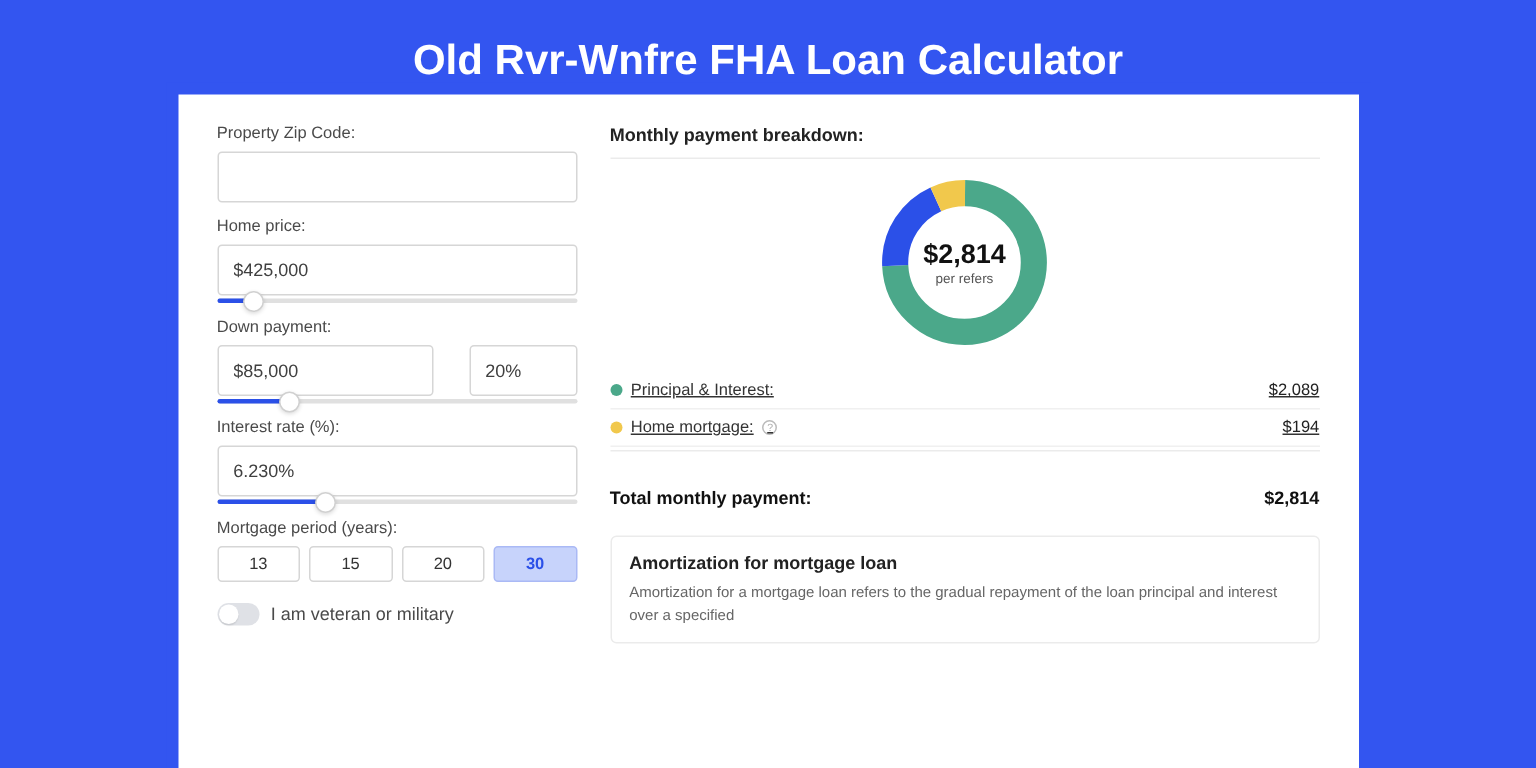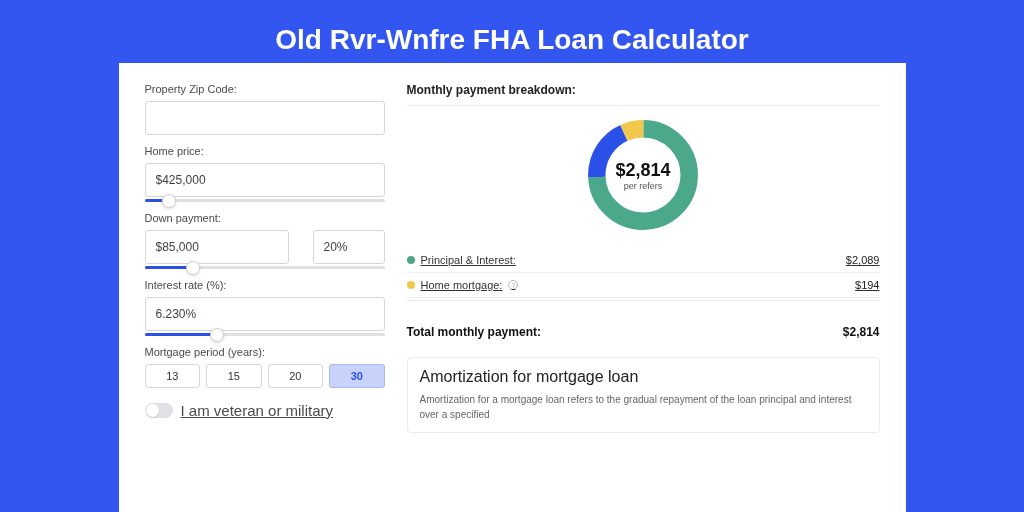--- a/index.html
+++ b/index.html
@@ -15,39 +15,39 @@
 .field-block { margin-bottom: 10px; }
 .slider-track { position: relative; height: 3px; background: #e0e0e0; border-radius: 2px; margin-top: 2px; }
 .slider-fill { position: absolute; left: 0; top: 0; height: 100%; background: #2b50e8; border-radius: 2px; }
 .slider-thumb { position: absolute; top: 50%; transform: translate(-50%,-50%); width: 14px; height: 14px; background: #fff; border: 1px solid #d0d0d0; border-radius: 50%; box-shadow: 0 1px 3px rgba(0,0,0,0.15); }
 .dp-row { display: flex; gap: 24px; }
 .dp-row .text-input:first-child { flex: 1; }
 .dp-pct { width: 72px; }
 .period-row { display: flex; gap: 6px; }
 .period-btn { flex: 1; height: 24px; border: 1px solid #d6d6d6; background: #fff; border-radius: 3px; font-size: 11px; color: #333; cursor: pointer; }
 .period-btn.active { background: #c7d3fb; border-color: #aab9f5; color: #2b50e8; font-weight: 600; }
-.toggle-row { display: flex; align-items: center; gap: 8px; margin-top: 14px; font-size: 15px; color: #4a4a4a; text-decoration: underline; }
+.toggle-row { display: flex; gap: 8px; margin-top: 14px; font-size: 12px; color: #4a4a4a; }
 .toggle { width: 28px; height: 15px; background: #dfe1e6; border-radius: 20px; position: relative; cursor: pointer; }
 .toggle-knob { position: absolute; width: 13px; height: 13px; background: #fff; border-radius: 50%; top: 1px; left: 1px; box-shadow: 0 1px 1px rgba(0,0,0,0.1); }
 .section-title { font-size: 12px; font-weight: 700; color: #222; margin-bottom: 8px; }
 .hr { height: 1px; background: #ebebeb; margin: 8px 0; border: none; }
 .donut-wrap { display: flex; justify-content: center; margin: 8px 0 12px; position: relative; }
 .donut { display: block; }
 .donut-center { position: absolute; top: 50%; left: 50%; transform: translate(-50%,-50%); text-align: center; }
 .donut-amount { font-size: 18px; font-weight: 700; color: #111; }
 .donut-sub { font-size: 9px; color: #555; }
 .break-row { display: flex; align-items: center; justify-content: space-between; font-size: 11px; color: #333; padding: 6px 0; border-bottom: 1px solid #f0f0f0; text-decoration: underline; }
 .break-row:last-of-type { border-bottom: none; }
 .break-left { display: flex; align-items: center; gap: 6px; }
 .dot { width: 8px; height: 8px; border-radius: 50%; display: inline-block; }
 .info-icon { width: 10px; height: 10px; border: 1px solid #bbb; border-radius: 50%; display: inline-flex; align-items: center; justify-content: center; font-size: 7px; color: #aaa; }
 .break-val { font-weight: 500; color: #222; }
 .total-row { display: flex; justify-content: space-between; font-size: 12px; font-weight: 700; color: #111; padding: 24px 0 10px; border-top: 1px solid #ebebeb; margin-top: 2px; }
 .amort-card { border: 1px solid #ebebeb; border-radius: 4px; padding: 10px 12px; margin-top: 8px; }
-.amort-title { font-size: 16px; font-weight: 400; color: #222; margin-bottom: 6px; }
+.amort-title { font-size: 12px; font-weight: 700; color: #222; margin-bottom: 6px; }
 .amort-body { font-size: 10px; color: #666; line-height: 1.5; }
 </style>
 </head>
 <body>
 
 <h1 class="page-title">Old Rvr-Wnfre FHA Loan Calculator</h1>
 
 <div class="outer-card">
   <div class="inner-card">
     <div class="cols">

